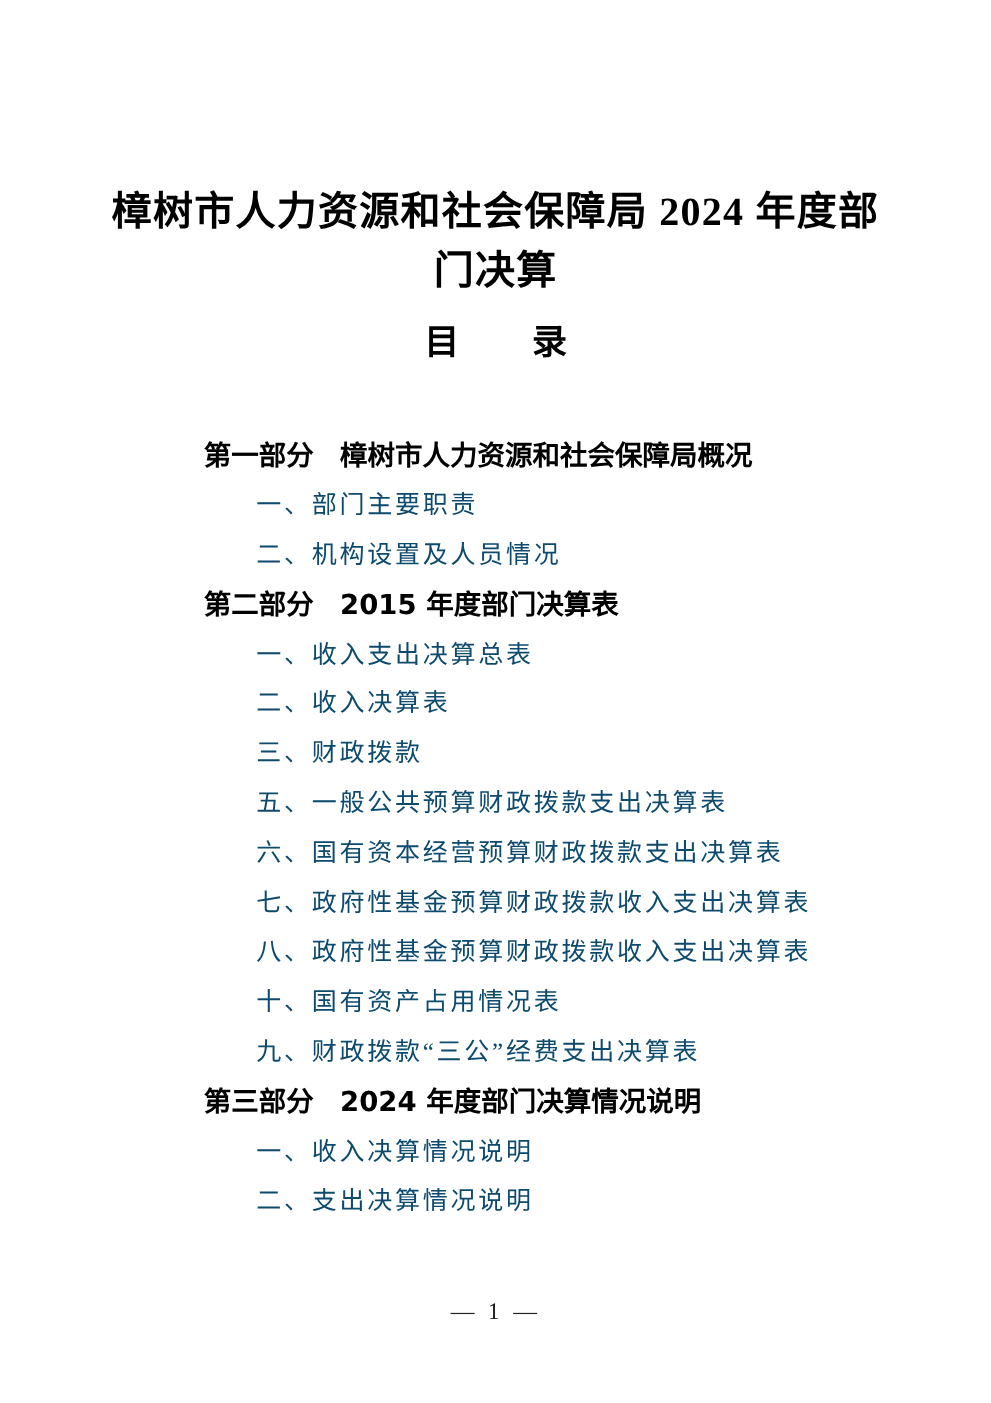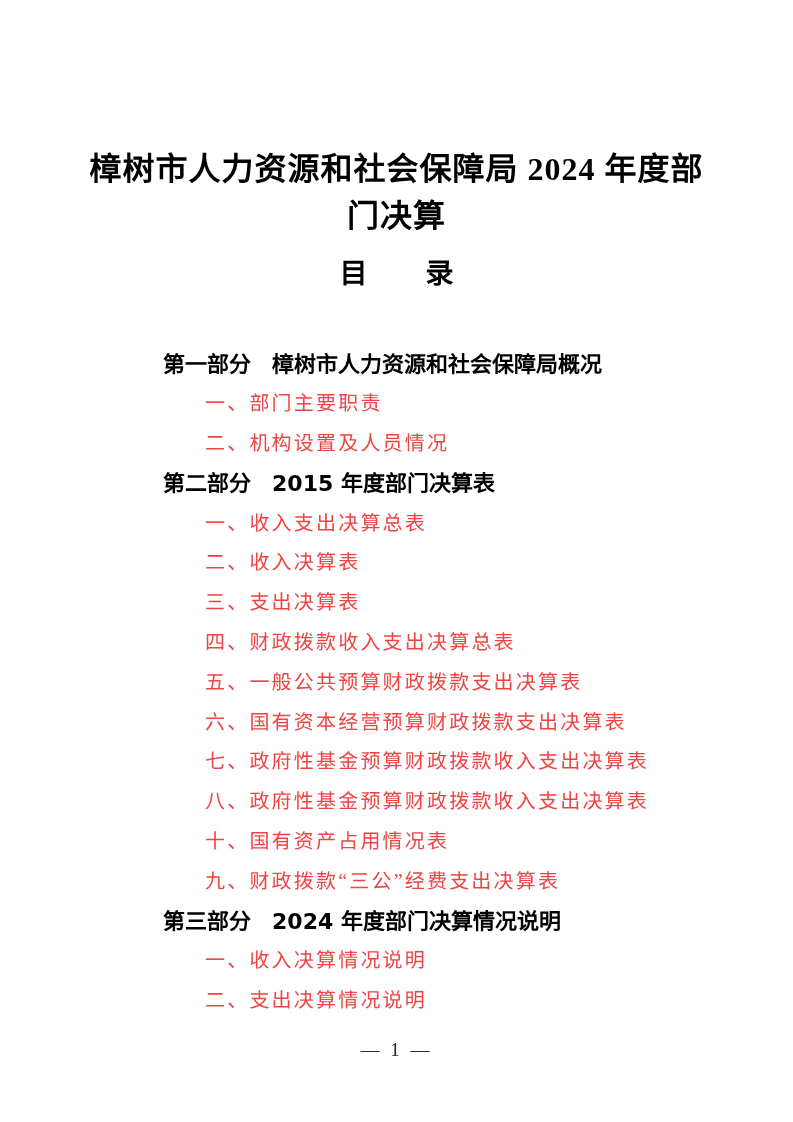--- a/index.html
+++ b/index.html
@@ -65,21 +65,21 @@
   }
   .toc-part .part-label {
     margin-right: 21px;
   }
   .toc-item {
     padding-left: 205px;
     font-family: "Liberation Serif", "DejaVu Serif", serif;
     font-weight: 400;
     font-size: 20px;
     letter-spacing: 2.2px;
-    color: #ef4444;
+    color: #0c4a6e;
   }
   .page-footer {
     position: absolute;
     top: 1036px;
     left: 0;
     right: 0;
     text-align: center;
     font-family: "Liberation Serif", "DejaVu Serif", serif;
     font-size: 19px;
     letter-spacing: 3px;
@@ -110,22 +110,21 @@
     </div>
     <div class="toc-line toc-item">一、部门主要职责</div>
     <div class="toc-line toc-item">二、机构设置及人员情况</div>
 
     <div class="toc-line toc-part">
       <span class="part-label">第二部分</span>
       <span class="part-title">2015 年度部门决算表</span>
     </div>
     <div class="toc-line toc-item">一、收入支出决算总表</div>
     <div class="toc-line toc-item">二、收入决算表</div>
-    <div class="toc-line toc-item">三、支出决算表</div>
-    <div class="toc-line toc-item">四、财政拨款收入支出决算总表</div>
+    <div class="toc-line toc-item">三、财政拨款</div>
     <div class="toc-line toc-item">五、一般公共预算财政拨款支出决算表</div>
     <div class="toc-line toc-item">六、国有资本经营预算财政拨款支出决算表</div>
     <div class="toc-line toc-item">七、政府性基金预算财政拨款收入支出决算表</div>
     <div class="toc-line toc-item">八、政府性基金预算财政拨款收入支出决算表</div>
     <div class="toc-line toc-item">十、国有资产占用情况表</div>
     <div class="toc-line toc-item">九、财政拨款“三公”经费支出决算表</div>
 
     <div class="toc-line toc-part">
       <span class="part-label">第三部分</span>
       <span class="part-title">2024 年度部门决算情况说明</span>

